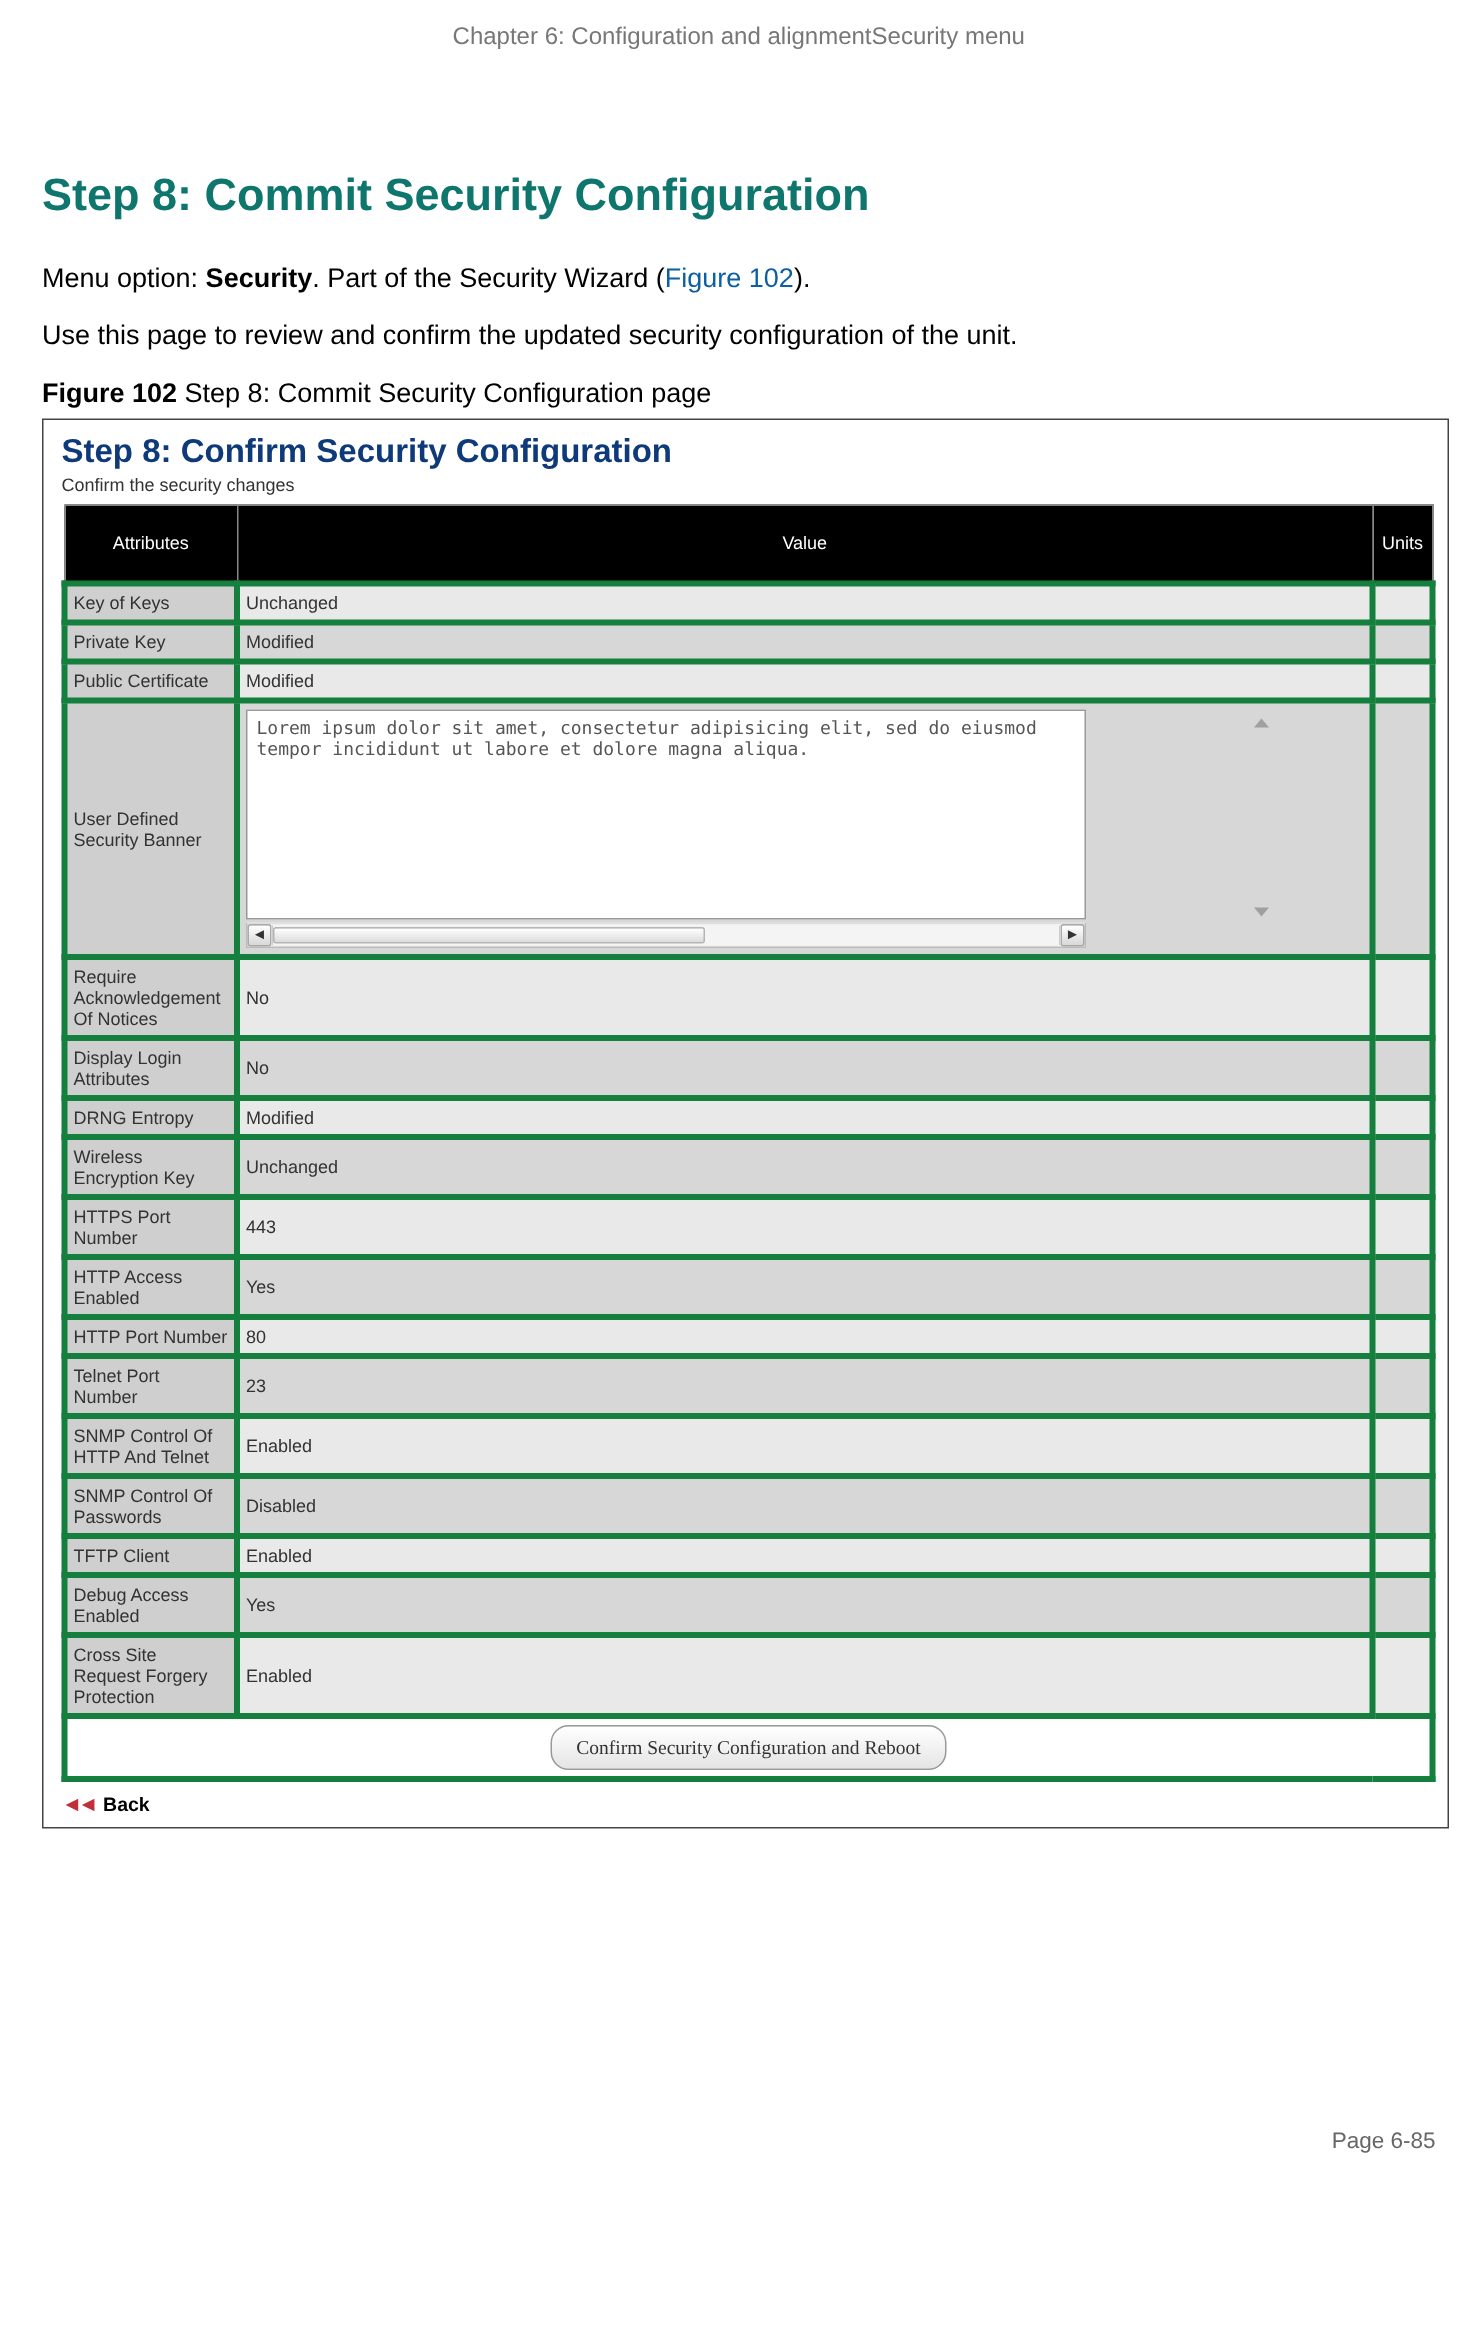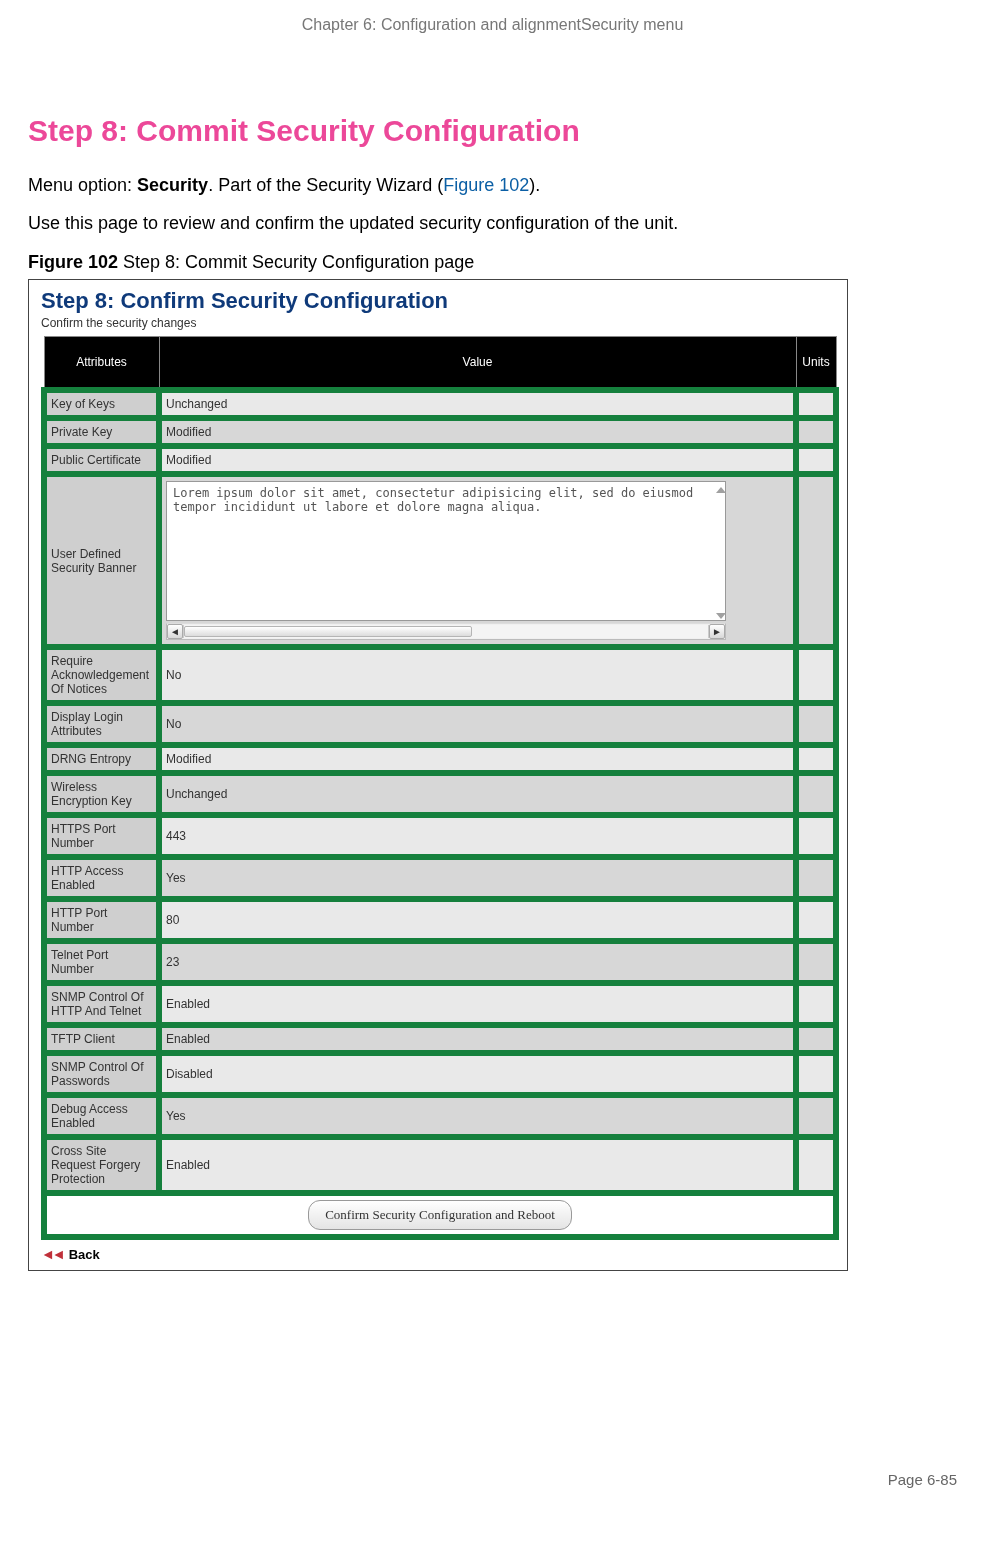--- a/index.html
+++ b/index.html
@@ -18,39 +18,39 @@
   .top-header {
     display: flex;
     justify-content: center;
     color: #777;
     font-size: 16px;
     margin-bottom: 80px;
   }
   h1.step-title {
     font-family: Arial, Helvetica, sans-serif;
     font-weight: bold;
-    color: #ec4899;
+    color: #0f766e;
     font-size: 30px;
     letter-spacing: 0;
     margin: 0 0 24px 0;
   }
   .body-text {
     font-size: 18px;
     line-height: 1.45;
     margin: 0 0 12px 0;
   }
   .bold { font-weight: bold; }
   .figlink { color: #0b5fa5; }
   .fig-caption {
     font-size: 18px;
     margin: 16px 0 6px 0;
   }
   .figure-frame {
     border: 1px solid #444;
-    width: 820px;
+    width: 938px;
     padding: 6px 8px 8px 12px;
     background: #fff;
   }
   .panel-title {
     font-family: Arial, sans-serif;
     font-weight: bold;
     color: #0f3a7a;
     font-size: 22px;
     margin: 2px 0 2px 0;
   }
@@ -72,21 +72,21 @@
     color: #fff;
     text-align: center;
     font-size: 12px;
     padding: 18px 4px;
     border: 1px solid #888;
     font-weight: normal;
   }
   table.attrs td {
     font-size: 12px;
     padding: 4px 4px;
-    border: 6px solid #15803d;
+    border: 4px solid #15803d;
     color: #333;
     vertical-align: middle;
     margin-top: 25px;
   }
   table.attrs tr:nth-child(odd) td { background: #e9e9e9; }
   table.attrs tr:nth-child(even) td { background: #d7d7d7; }
   table.attrs td.attr { background: #cfcfcf !important; }
   .banner-cell {
     padding: 4px;
   }
@@ -309,27 +309,27 @@
             <td class="attr">Telnet Port Number</td>
             <td>23</td>
             <td></td>
           </tr>
           <tr>
             <td class="attr">SNMP Control Of HTTP And Telnet</td>
             <td>Enabled</td>
             <td></td>
           </tr>
           <tr>
+            <td class="attr">SNMP Control Of Passwords</td>
+            <td>Disabled</td>
+            <td></td>
+          </tr>
+          <tr>
             <td class="attr">TFTP Client</td>
             <td>Enabled</td>
-            <td></td>
-          </tr>
-          <tr>
-            <td class="attr">SNMP Control Of Passwords</td>
-            <td>Disabled</td>
             <td></td>
           </tr>
           <tr>
             <td class="attr">Debug Access Enabled</td>
             <td>Yes</td>
             <td></td>
           </tr>
           <tr>
             <td class="attr">Cross Site Request Forgery Protection</td>
             <td>Enabled</td>

